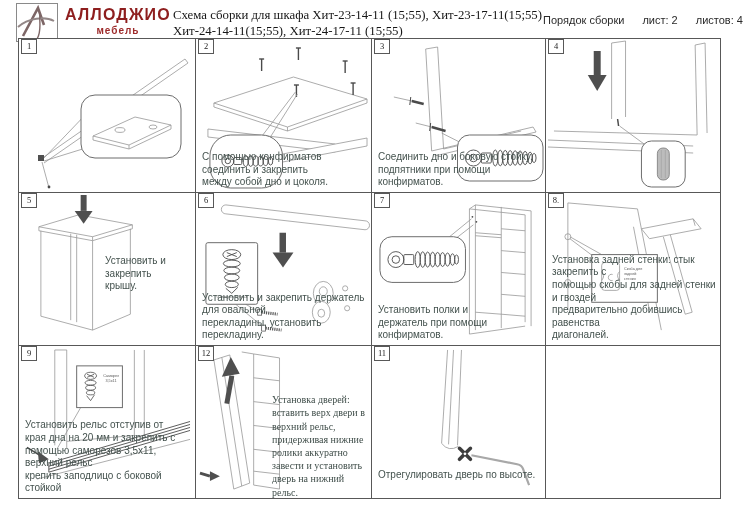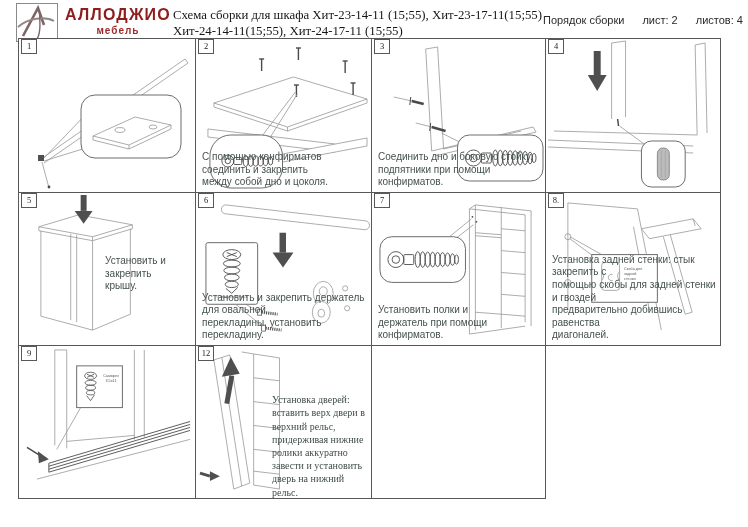--- a/index.html
+++ b/index.html
@@ -386,20 +386,24 @@
           <line x1="68.5" y1="28.5" x2="75.5" y2="31.5"></line>
             <line x1="75.5" y1="28.5" x2="68.5" y2="31.5"></line>
           <ellipse cx="72" cy="37" rx="5.6" ry="2.4"></ellipse>
             <ellipse cx="72" cy="42" rx="5" ry="2.4"></ellipse>
           <ellipse cx="72" cy="47" rx="4.2" ry="2.2"></ellipse>
           <path d="M68,50 L72,55 L76,49"></path>
         </g>
       </svg>
       <div class="tiny" style="left:82px;top:28px;width:20px;font-size:3.8px;text-align:center;">Саморез
 3,5х11</div>
+      <div class="cap">Установить рельс  отступив от
+края дна на 20 мм и закрепить  с
+помощью саморезов 3,5х11, верхний рельс
+крепить заподлицо с боковой стойкой</div>
     </div>
 
     <div class="cell">
       <div class="num">12</div>
       <svg class="ill" viewBox="0 0 176 153" preserveAspectRatio="none">
         <g>
           <line class="ln" x1="58" y1="8" x2="58" y2="140"></line>
           <line class="ln" x1="84" y1="12" x2="84" y2="144"></line>
           <line class="ln" x1="58" y1="8" x2="84" y2="12"></line>
           <line class="ln" x1="46" y1="6" x2="58" y2="8"></line>
@@ -429,17 +433,35 @@
 верхний рельс,
 придерживая нижние
 ролики аккуратно
 завести и установить
 дверь на нижний рельс.</div>
         
         
       </div>
     </div>
 
+    <div class="cell">
+      <div class="num">11</div>
+      <svg class="ill" viewBox="0 0 174 153" preserveAspectRatio="none">
+        <g>
+          <line class="ln" x1="76" y1="4" x2="70" y2="98"></line>
+          <line class="ln" x1="82" y1="4" x2="77" y2="99"></line>
+          <line class="ln" x1="90" y1="4" x2="86" y2="100"></line>
+          <path class="ln" d="M70,98 q7,9 17,3"></path>
+        </g>
+        <g>
+          <line x1="88" y1="103" x2="99" y2="114" stroke="#3d3d3d" stroke-width="3.6" stroke-linecap="round"></line>
+          <line x1="99" y1="103" x2="88" y2="114" stroke="#3d3d3d" stroke-width="3.6" stroke-linecap="round"></line>
+          <circle cx="93.5" cy="108.5" r="1.4" fill="#fff"></circle>
+        </g>
+        <path d="M100,110 L146,119 Q151,120 152,124 L158,140" fill="none" stroke="#a8a8a8" stroke-width="2.2"></path>
+      </svg>
+      <div class="cap cap-11">Отрегулировать дверь по высоте.</div>
+    </div>
 
     <div class="cell"></div>
 
   </div>
 </div>
 
 </body></html>

